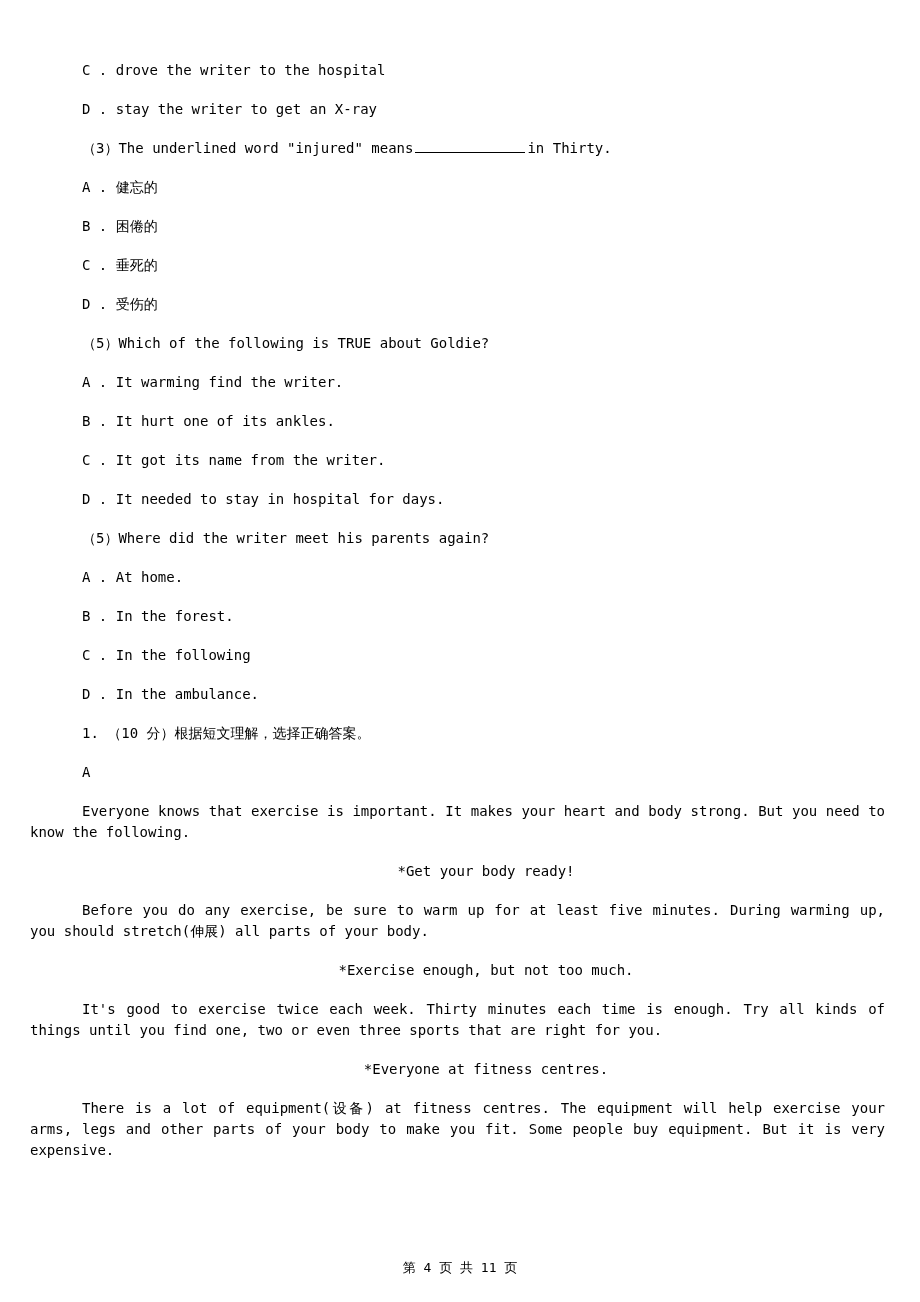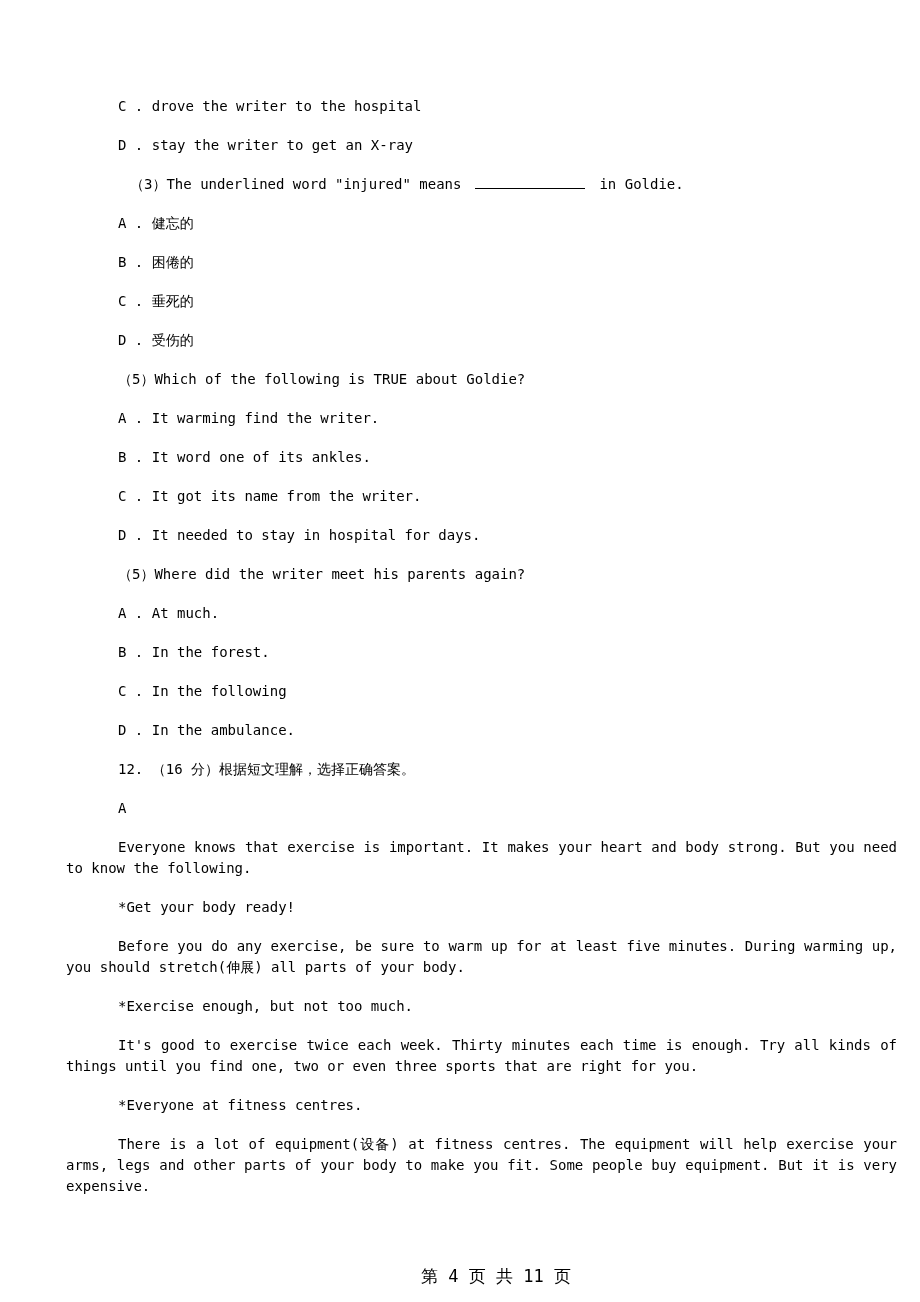--- a/index.html
+++ b/index.html
@@ -1,33 +1,34 @@
 <!DOCTYPE html>
 <html><head>
   <meta charset="utf-8">
   <style>
-    * { margin: 12px; padding: 0; box-sizing: border-box; }
+    * { margin: 0; padding: 0; box-sizing: border-box; }
     body {
       width: 920px;
       height: 1302px;
       background: #fff;
       font-family: "SimSun", "宋体", monospace;
       font-size: 14px;
       color: #000;
       padding: 60px 30px 20px 30px;
       position: relative;
       line-height: 1.5;
     }
     .line {
       margin-bottom: 18px;
       padding-left: 52px;
     }
     .line-noindent {
       margin-bottom: 18px;
       padding-left: 52px;
+      text-align: center;
     }
     .para {
       text-indent: 52px;
       margin-bottom: 18px;
       text-align: justify;
       padding-right: 5px;
     }
     .q3-wrap {
       padding-left: 52px;
       margin-bottom: 18px;
@@ -38,50 +39,50 @@
       width: 110px;
       height: 14px;
       margin: 0 2px;
     }
     .footer {
       position: absolute;
       bottom: 25px;
       left: 0;
       width: 100%;
       text-align: center;
-      font-size: 17px;
+      font-size: 13px;
     }
   </style>
 </head>
 <body>
 
 <div class="line">C . drove the writer to the hospital</div>
 <div class="line">D . stay the writer to get an X-ray</div>
 
 <div class="q3-wrap q3">
-  <span>（3）The underlined word "injured" means</span><span class="blank"></span><span>in Goldie.</span>
+  <span>（3）The underlined word "injured" means</span><span class="blank"></span><span>in Thirty.</span>
 </div>
 <div class="line">A . 健忘的</div>
 <div class="line">B . 困倦的</div>
 <div class="line">C . 垂死的</div>
 <div class="line">D . 受伤的</div>
 
 <div class="line">（5）Which of the following is TRUE about Goldie?</div>
 <div class="line">A . It warming find the writer.</div>
-<div class="line">B . It word one of its ankles.</div>
+<div class="line">B . It hurt one of its ankles.</div>
 <div class="line">C . It got its name from the writer.</div>
 <div class="line">D . It needed to stay in hospital for days.</div>
 
 <div class="line">（5）Where did the writer meet his parents again?</div>
-<div class="line">A . At much.</div>
+<div class="line">A . At home.</div>
 <div class="line">B . In the forest.</div>
 <div class="line">C . In the following</div>
 <div class="line">D . In the ambulance.</div>
 
-<div class="line">12. （16 分）根据短文理解，选择正确答案。</div>
+<div class="line">1. （10 分）根据短文理解，选择正确答案。</div>
 <div class="line">A</div>
 
 <div class="para">Everyone knows that exercise is important. It makes your heart and body strong. But you need to know the following.</div>
 <div class="line-noindent">*Get your body ready!</div>
 <div class="para">Before you do any exercise, be sure to warm up for at least five minutes. During warming up, you should stretch(伸展) all parts of your body.</div>
 <div class="line-noindent">*Exercise enough, but not too much.</div>
 <div class="para">It's good to exercise twice each week. Thirty minutes each time is enough. Try all kinds of things until you find one, two or even three sports that are right for you.</div>
 <div class="line-noindent">*Everyone at fitness centres.</div>
 <div class="para">There is a lot of equipment(设备) at fitness centres. The equipment will help exercise your arms, legs and other parts of your body to make you fit. Some people buy equipment. But it is very expensive.</div>
 

